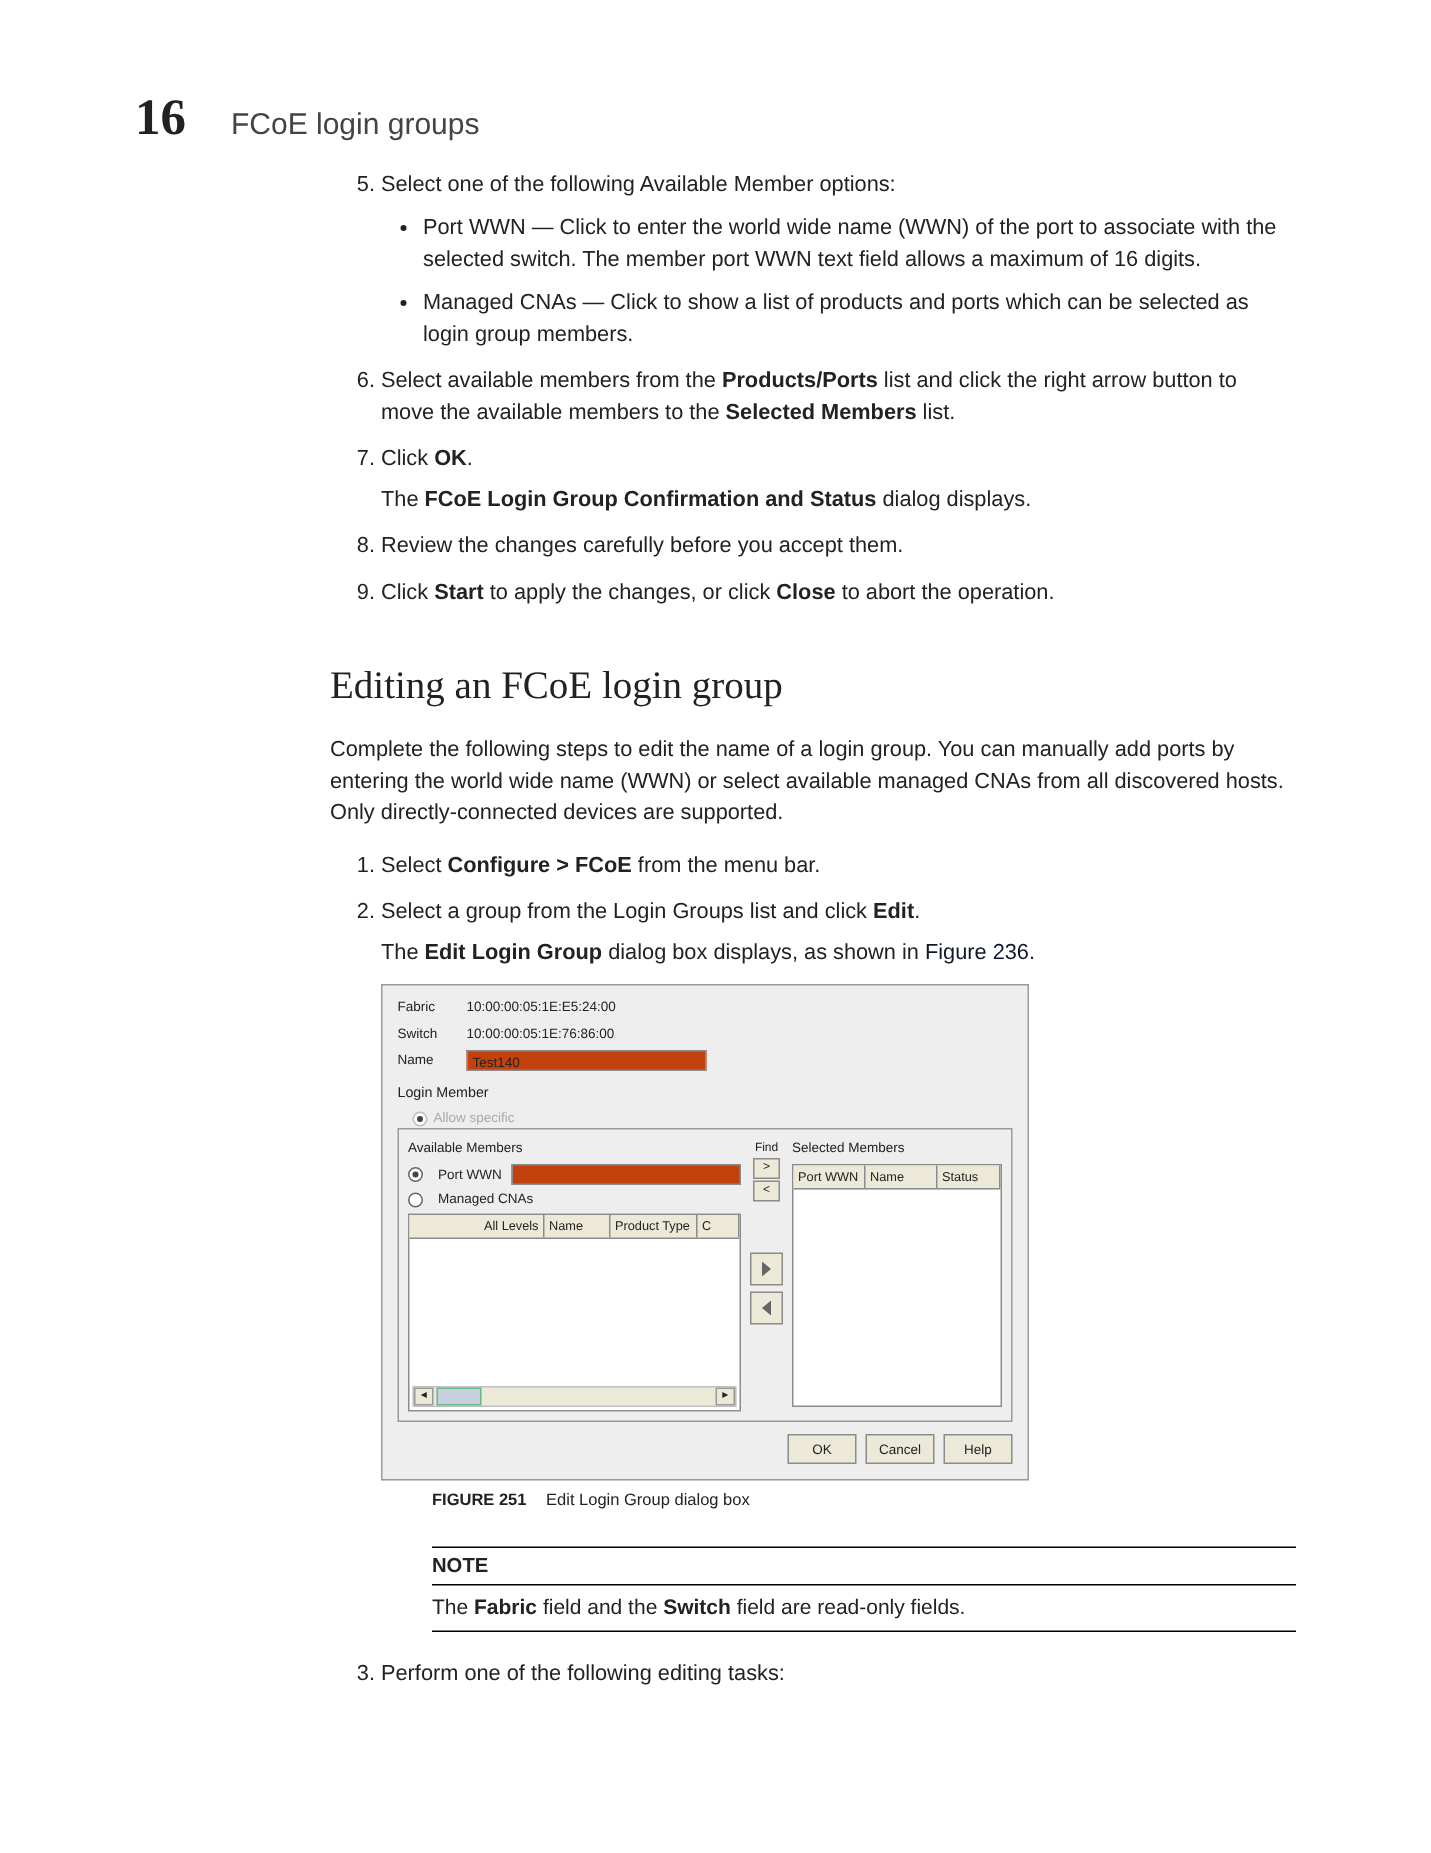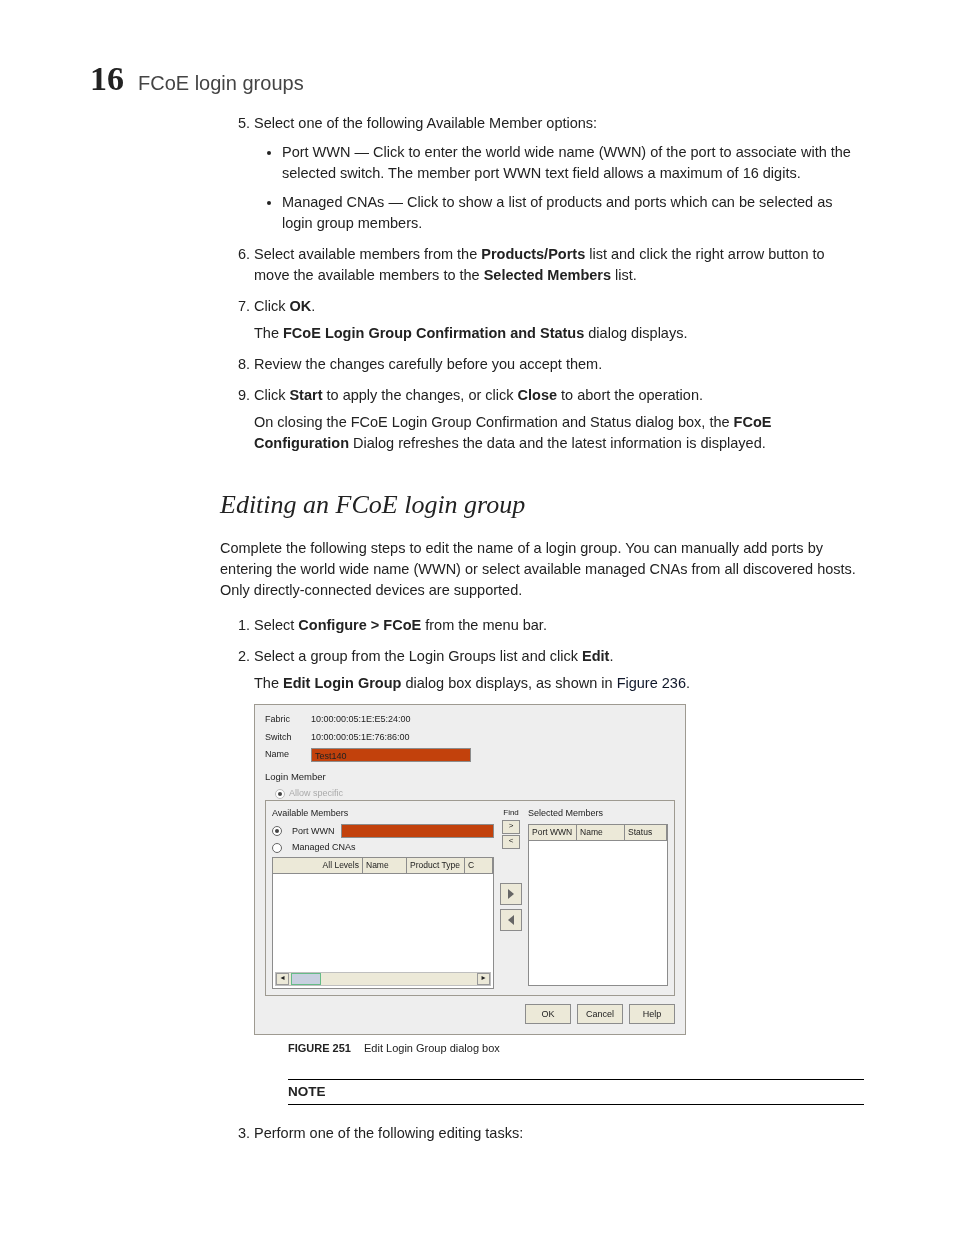--- a/index.html
+++ b/index.html
@@ -12,21 +12,21 @@
   .page {
     width: 954px;
     height: 1235px;
     box-sizing: border-box;
     padding: 60px 90px 60px 90px;
     position: relative;
   }
   .running-head {
     display: flex;
     align-items: baseline;
-    gap: 14px;
+    gap: 30px;
   }
   .chap-num {
     font-size: 34px;
     font-weight: 600;
     font-family: Georgia, "Times New Roman", serif;
   }
   .running-title {
     font-size: 20px;
     color: #444;
   }
@@ -39,21 +39,20 @@
   ol.plain > li { margin-bottom: 10px; }
   ol.plain > li > p { margin: 6px 0 10px 0; }
   ul.bullets { list-style: disc; padding-left: 24px; margin:8px 0 10px 4px;}
   ul.bullets > li { margin-bottom: 8px; }
   .bold { font-weight: bold; }
   h2.section {
     font-family: Georgia, "Times New Roman", serif;
     font-weight: 500;
     font-size: 26px;
     margin: 32px 0 10px 0;
-    font-style: italic;
   }
   .fig-link { color: #0f172a; }
   .figure-box {
     width: 410px;
     background: #eeeeee;
     border: 1px solid #9e9a91;
     padding: 8px 10px 10px 10px;
     font-family: Tahoma, Verdana, sans-serif;
     font-size: 9px;
     color: #222;
@@ -150,23 +149,20 @@
           <span>The </span><span class="bold">FCoE Login Group Confirmation and Status</span><span> dialog displays.</span>
         </p>
       </li>
       <li>
         <span>Review the changes carefully before you accept them.</span>
       </li>
       <li>
         <span>
           <span>Click </span><span class="bold">Start</span><span> to apply the changes, or click </span><span class="bold">Close</span><span> to abort the operation.</span>
         </span>
-        <p>
-          <span>On closing the FCoE Login Group Confirmation and Status dialog box, the </span><span class="bold">FCoE Configuration</span><span> Dialog refreshes the data and the latest information is displayed.</span>
-        </p>
       </li>
     </ol>
 
     <h2 class="section">Editing an FCoE login group</h2>
     <p>Complete the following steps to edit the name of a login group. You can manually add ports by entering the world wide name (WWN) or select available managed CNAs from all discovered hosts. Only directly-connected devices are supported.</p>
 
     <ol class="plain" start="1">
       <li>
         <span>
           <span>Select </span><span class="bold">Configure &gt; FCoE</span><span> from the menu bar.</span>
@@ -266,20 +262,23 @@
           </div>
         </div>
 
         <div class="caption">
           <span class="cap-lead">FIGURE 251</span>
           <span>Edit Login Group dialog box</span>
         </div>
 
         <div class="note-block">
           <div class="note-hd">NOTE</div>
+          <div class="note-body">
+            <span>The </span><span class="bold">Fabric</span><span> field and the </span><span class="bold">Switch</span><span> field are read-only fields.</span>
+          </div>
         </div>
       </li>
 
       <li>
         <span>Perform one of the following editing tasks:</span>
       </li>
     </ol>
 
   </div>
 </div>

